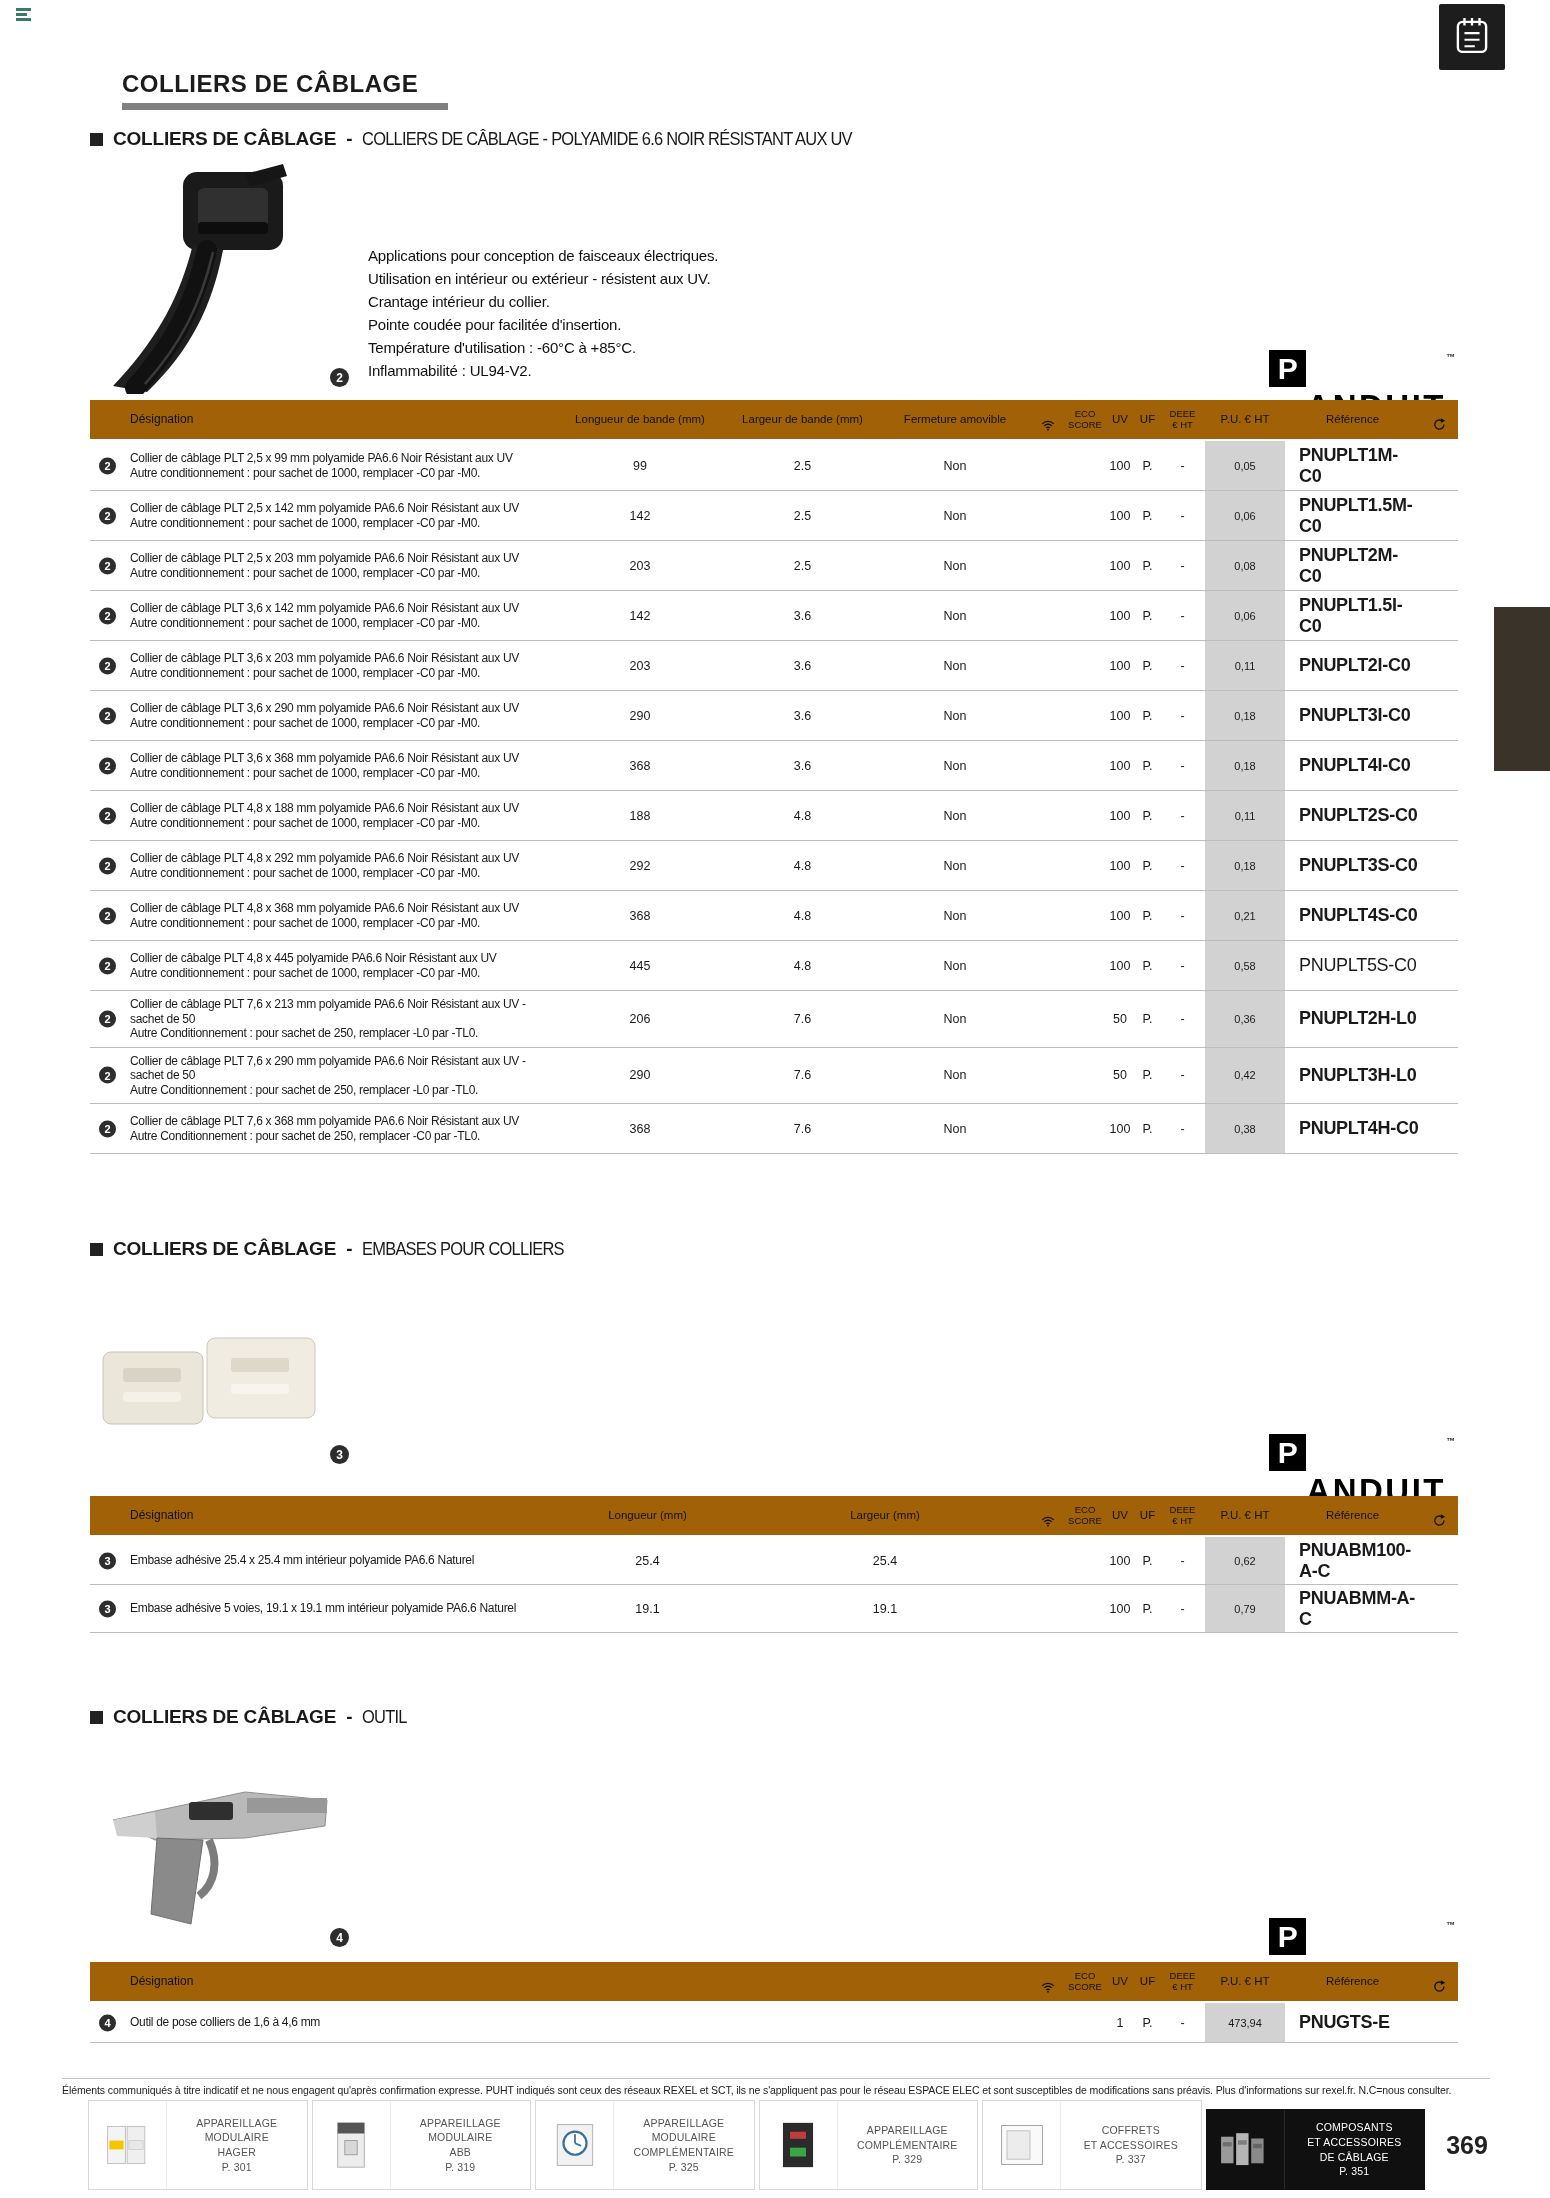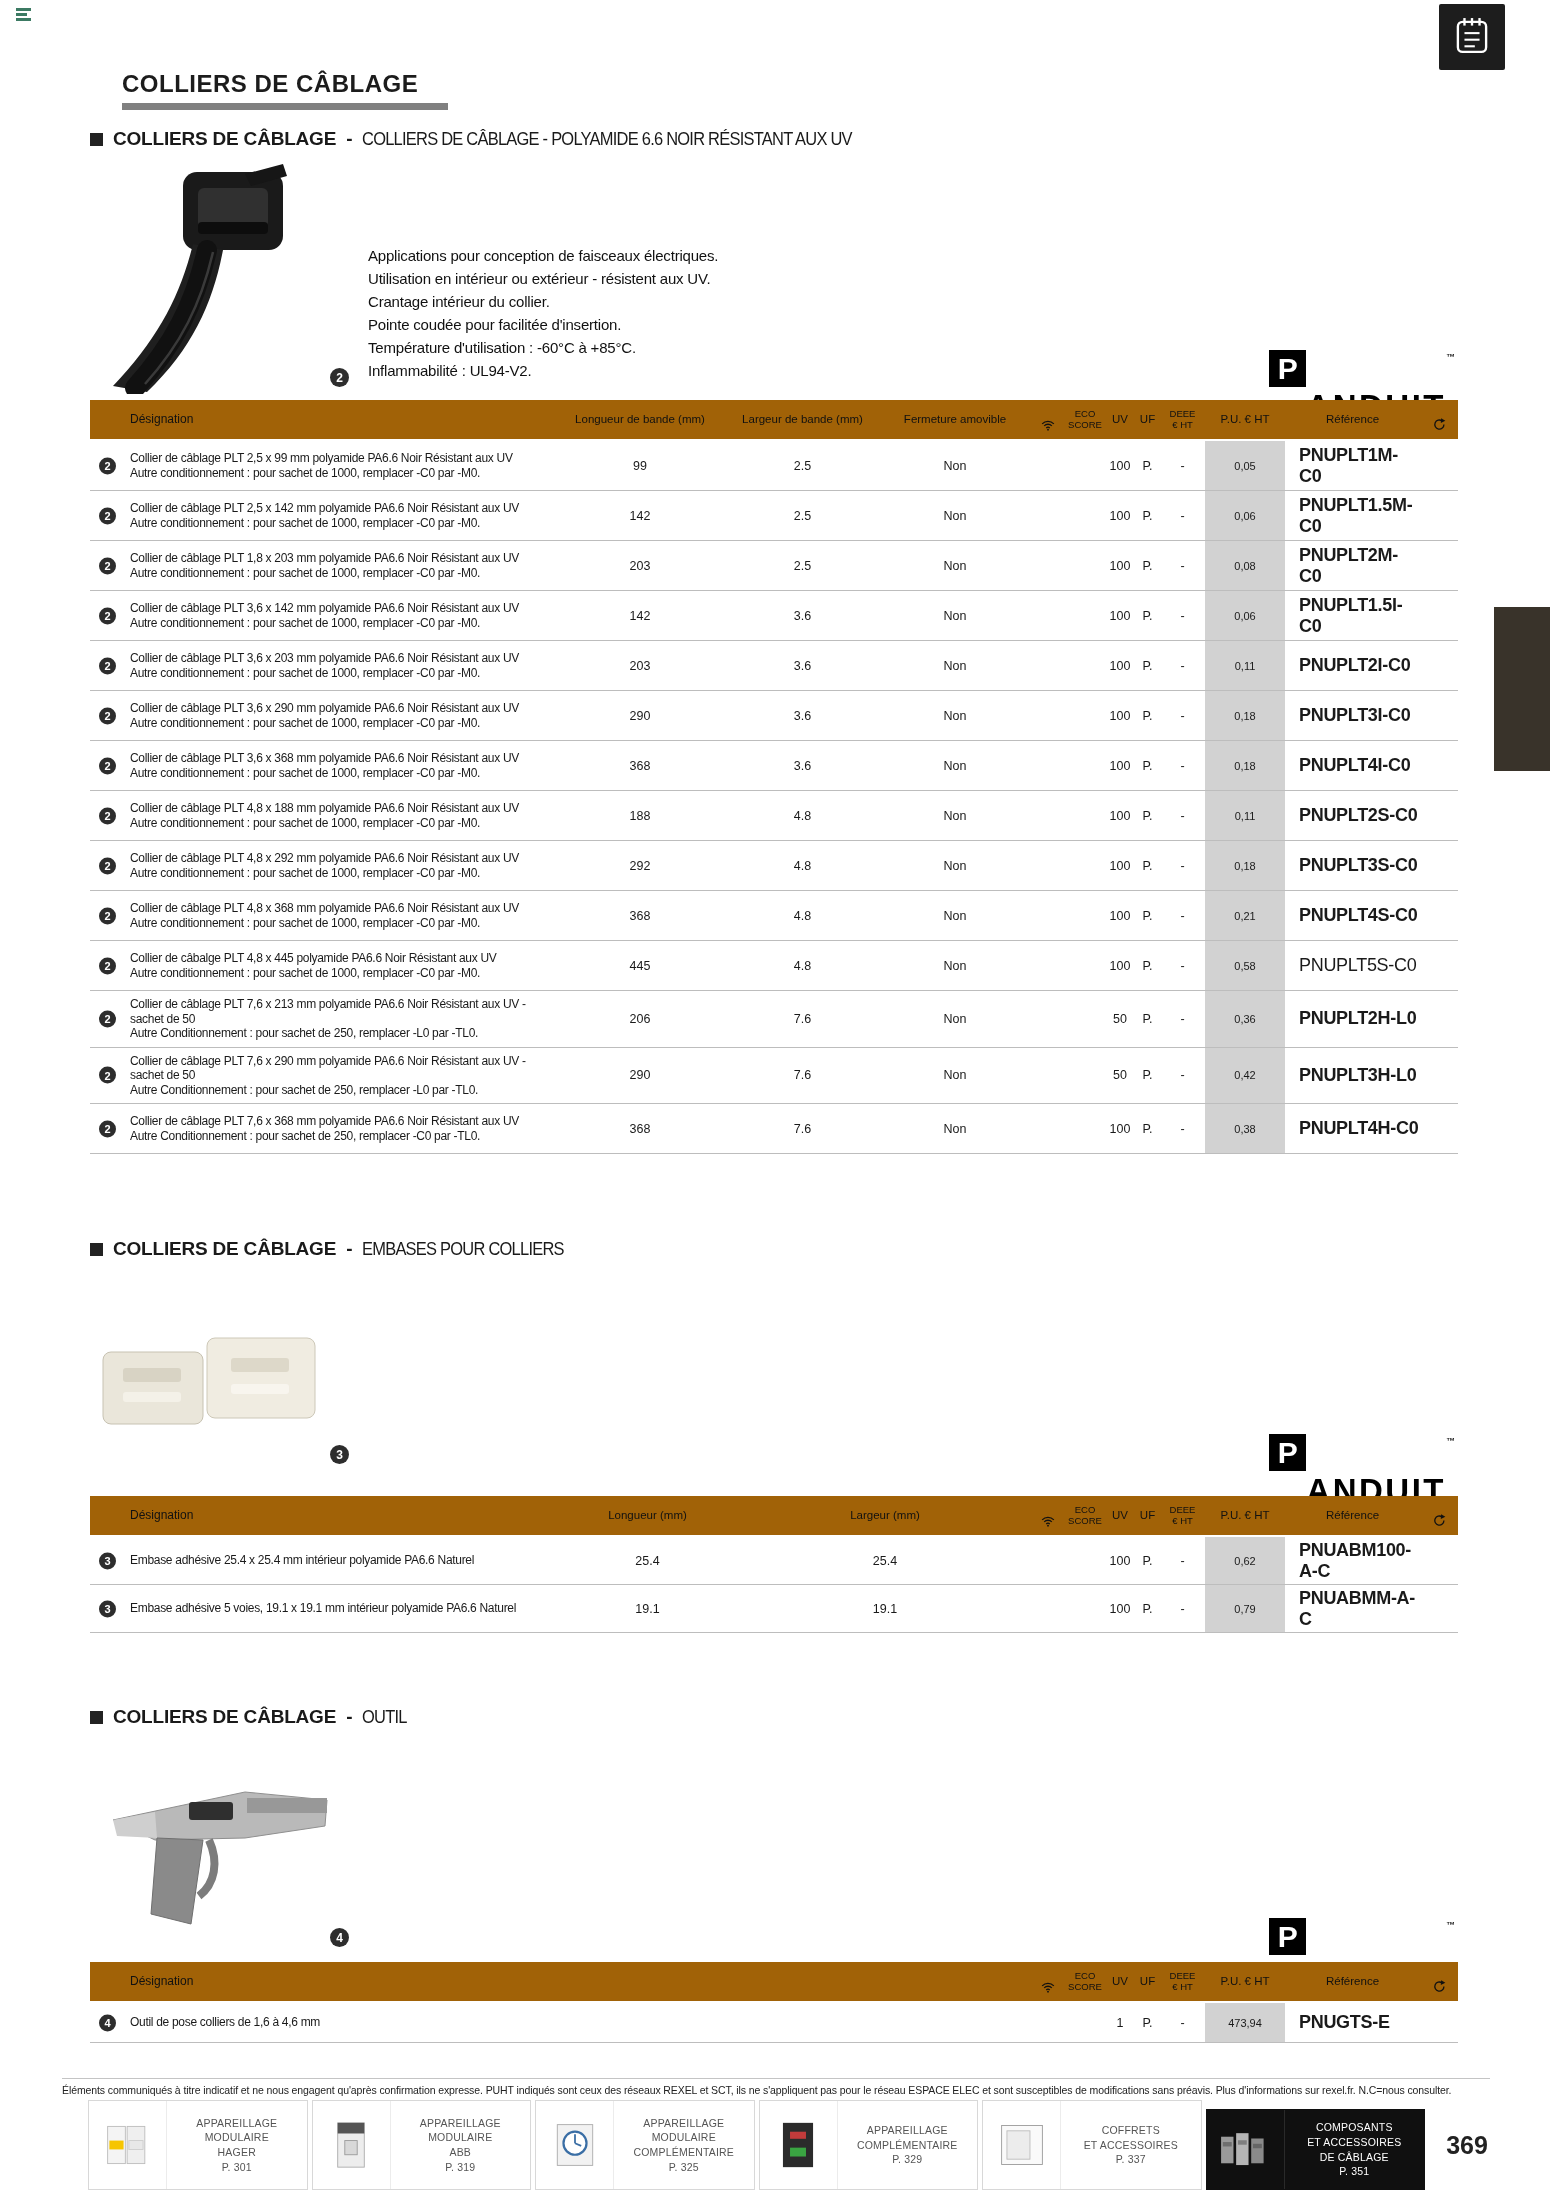--- a/index.html
+++ b/index.html
@@ -1,18 +1,18 @@
 <!DOCTYPE html>
 <html><head>
 <meta charset="utf-8">
 <style>
   * { box-sizing: border-box; margin: 0; padding: 0; }
   html,body { background:#fff; }
   body { font-family:"Liberation Sans", sans-serif; color:#1a1a1a; }
-  .page { position:relative; width:1550px; height:2198px; background:#fff; overflow:hidden; }
+  .page { position:relative; width:1550px; height:2198px; background:#fff; overflow:hidden;border-radius:31px; }
 
   
   .menu-icon { position:absolute; left:16px; top:8px; width:15px; }
   .menu-icon i { display:block; height:2.5px; background:#3c7a63; margin-bottom:2.5px; }
   .menu-icon i:nth-child(2){ width:11px; }
   .corner-btn { position:absolute; right:45px; top:4px; width:66px; height:66px; background:#1d1d1d;
     display:flex; align-items:center; justify-content:center; border-radius:2px; }
 
   
   .page-title { position:absolute; left:122px; top:70px; font-size:24px; font-weight:bold; letter-spacing:.5px;
@@ -202,21 +202,21 @@
     <div class="cell">P.</div>
     <div class="cell">-</div>
     <div class="cell pu">0,06</div>
     <div class="cell ref">PNUPLT1.5M-C0</div>
     <div class="cell"></div>
   </div>
 
   <div class="trow g1">
     <div class="cell des">
       <span class="badge">2</span>
-      <div class="name">Collier de câblage PLT 1,8 x 203 mm polyamide PA6.6 Noir Résistant aux UV</div>
+      <div class="name">Collier de câblage PLT 2,5 x 203 mm polyamide PA6.6 Noir Résistant aux UV</div>
       <div class="note">Autre conditionnement : pour sachet de 1000, remplacer -C0 par -M0.</div>
     </div>
     <div class="cell">203</div>
     <div class="cell">2.5</div>
     <div class="cell">Non</div>
     <div class="cell"></div>
     <div class="cell"></div>
     <div class="cell">100</div>
     <div class="cell">P.</div>
     <div class="cell">-</div>

